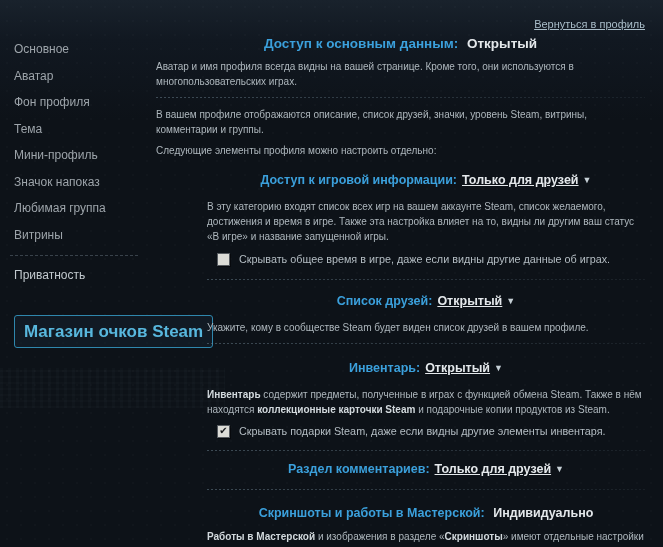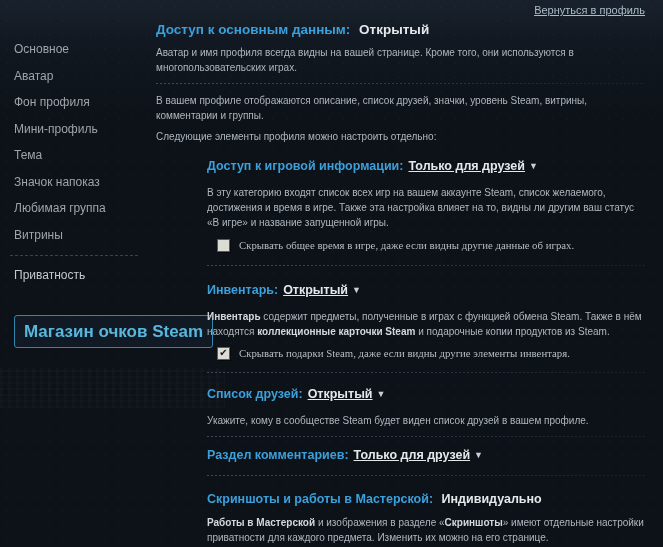--- a/index.html
+++ b/index.html
@@ -60,30 +60,30 @@
     cursor:pointer;
     white-space:nowrap;
   }
 
   
   .content{
     position:absolute;left:156px;top:0;width:489px;
   }
   .return-row{
     text-align:right;
-    padding-top:4px;
+    padding-top:18px;
     font-size:11px;line-height:13px;
   }
   .return-link{
     color:#a9bdc9;
     text-decoration:underline;
     cursor:pointer;
   }
 
-  .sec-h{white-space:nowrap;}
+  .sec-h{white-space:nowrap;text-align:center;}
   .sec-h .lbl{color:#3ba0dc;font-weight:bold;}
   .sec-h .val{color:#e4e8eb;font-weight:bold;margin-left:5px;}
   .main-h{font-size:13.5px;line-height:17px;margin-top:4px;}
   .sub-h{font-size:12.5px;line-height:20px;}
   .val.dd{text-decoration:underline;cursor:pointer;}
   .caret{
     display:inline-block;
     color:#c6d0d6;
     font-size:9px;
     margin-left:4px;
@@ -108,21 +108,21 @@
     border:none;height:1px;
     background:linear-gradient(90deg, rgba(110,132,146,0.50), rgba(110,132,146,0.12));
     -webkit-mask-image:repeating-linear-gradient(90deg,#000 0 2px,transparent 2px 4px);
             mask-image:repeating-linear-gradient(90deg,#000 0 2px,transparent 2px 4px);
   }
 
   .subsections{margin-left:51px;}
 
   .cb-row{
     margin:8px 0 0 10px;
-    display:flex;align-items:flex-end;font-family:Liberation Serif, serif;
+    display:flex;align-items:flex-end;
   }
   .cb{
     flex:0 0 auto;
     width:11px;height:11px;
     margin-top:1px;
     background:#dcdcd7;
     border:1px solid #565b60;
     box-shadow:1px 1px 0 rgba(0,0,0,0.45);
     cursor:pointer;
     position:relative;
@@ -164,22 +164,22 @@
 </head>
 <body>
 
 <div class="page">
   <div class="texture-band"></div>
 
   <aside class="sidebar">
     <div class="side-item">Основное</div>
     <div class="side-item">Аватар</div>
     <div class="side-item">Фон профиля</div>
+    <div class="side-item">Тема</div>
     <div class="side-item">Мини-профиль</div>
-    <div class="side-item">Тема</div>
     <div class="side-item">Значок напоказ</div>
     <div class="side-item">Любимая группа</div>
     <div class="side-item">Витрины</div>
     <div class="side-divider"></div>
     <div class="side-item privacy">Приватность</div>
     <button class="points-btn">Магазин очков Steam</button>
   </aside>
 
   <main class="content">
 
@@ -211,42 +211,42 @@
         <div class="cb-row">
           <span class="cb">
             
           </span>
           <span class="cb-label">Скрывать общее время в игре, даже если видны другие данные об играх.</span>
         </div>
         <div class="divider fade div-sub1"></div>
       </section>
 
       <section>
+        <div class="sec-h sub-h h-friends">
+          <span class="lbl">Список друзей:</span><span class="val dd">Открытый</span><span class="caret">▼</span>
+        </div>
+        <p class="desc desc-tight">Укажите, кому в сообществе Steam будет виден список друзей в вашем профиле.</p>
+        <div class="divider fade div-sub2"></div>
+      </section>
+
+      <section>
         <div class="sec-h sub-h h-inv">
           <span class="lbl">Инвентарь:</span><span class="val dd">Открытый</span><span class="caret">▼</span>
         </div>
         <p class="desc desc-tight"><span class="b">Инвентарь</span><span> содержит предметы, полученные в играх с функцией обмена Steam. Также в нём находятся </span><span class="b">коллекционные карточки Steam</span><span> и подарочные копии продуктов из Steam.</span></p>
         <div class="cb-row cb-inv">
           <span class="cb checked">
             <span class="mark">✔</span>
           </span>
           <span class="cb-label">Скрывать подарки Steam, даже если видны другие элементы инвентаря.</span>
         </div>
         <div class="divider fade div-sub3"></div>
       </section>
 
       <section>
-        <div class="sec-h sub-h h-friends">
-          <span class="lbl">Список друзей:</span><span class="val dd">Открытый</span><span class="caret">▼</span>
-        </div>
-        <p class="desc desc-tight">Укажите, кому в сообществе Steam будет виден список друзей в вашем профиле.</p>
-        <div class="divider fade div-sub2"></div>
-      </section>
-
-      <section>
         <div class="sec-h sub-h h-comm">
           <span class="lbl">Раздел комментариев:</span><span class="val dd">Только для друзей</span><span class="caret">▼</span>
         </div>
         <div class="divider fade div-sub4"></div>
       </section>
 
       <section>
         <div class="sec-h sub-h h-scr">
           <span class="lbl">Скриншоты и работы в Мастерской:</span>
           <span class="val">Индивидуально</span>

